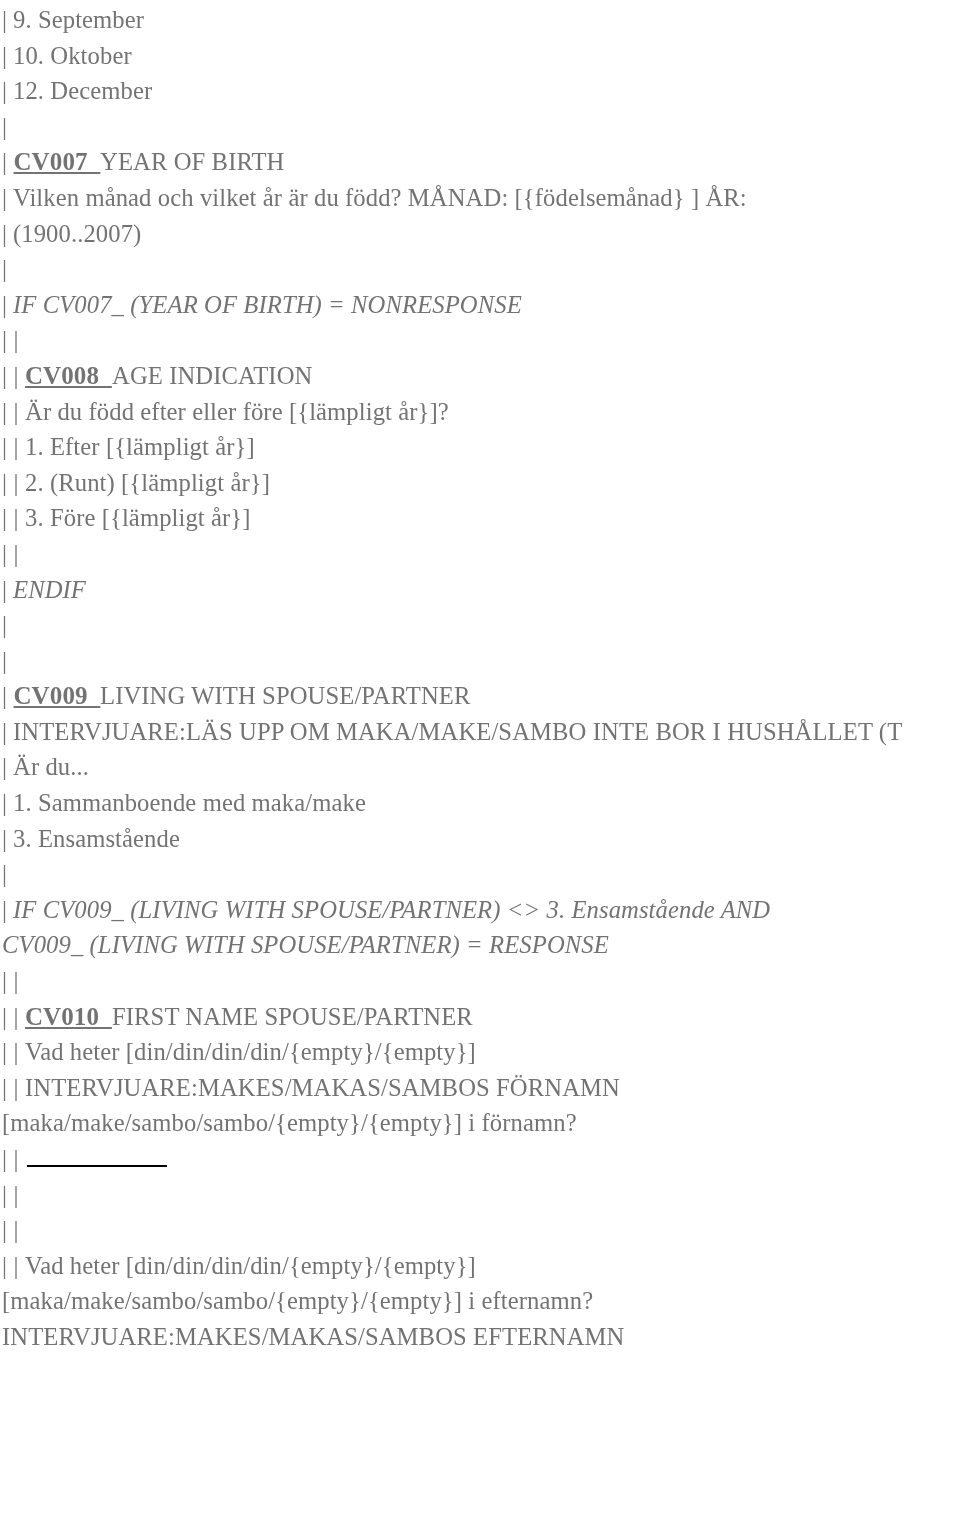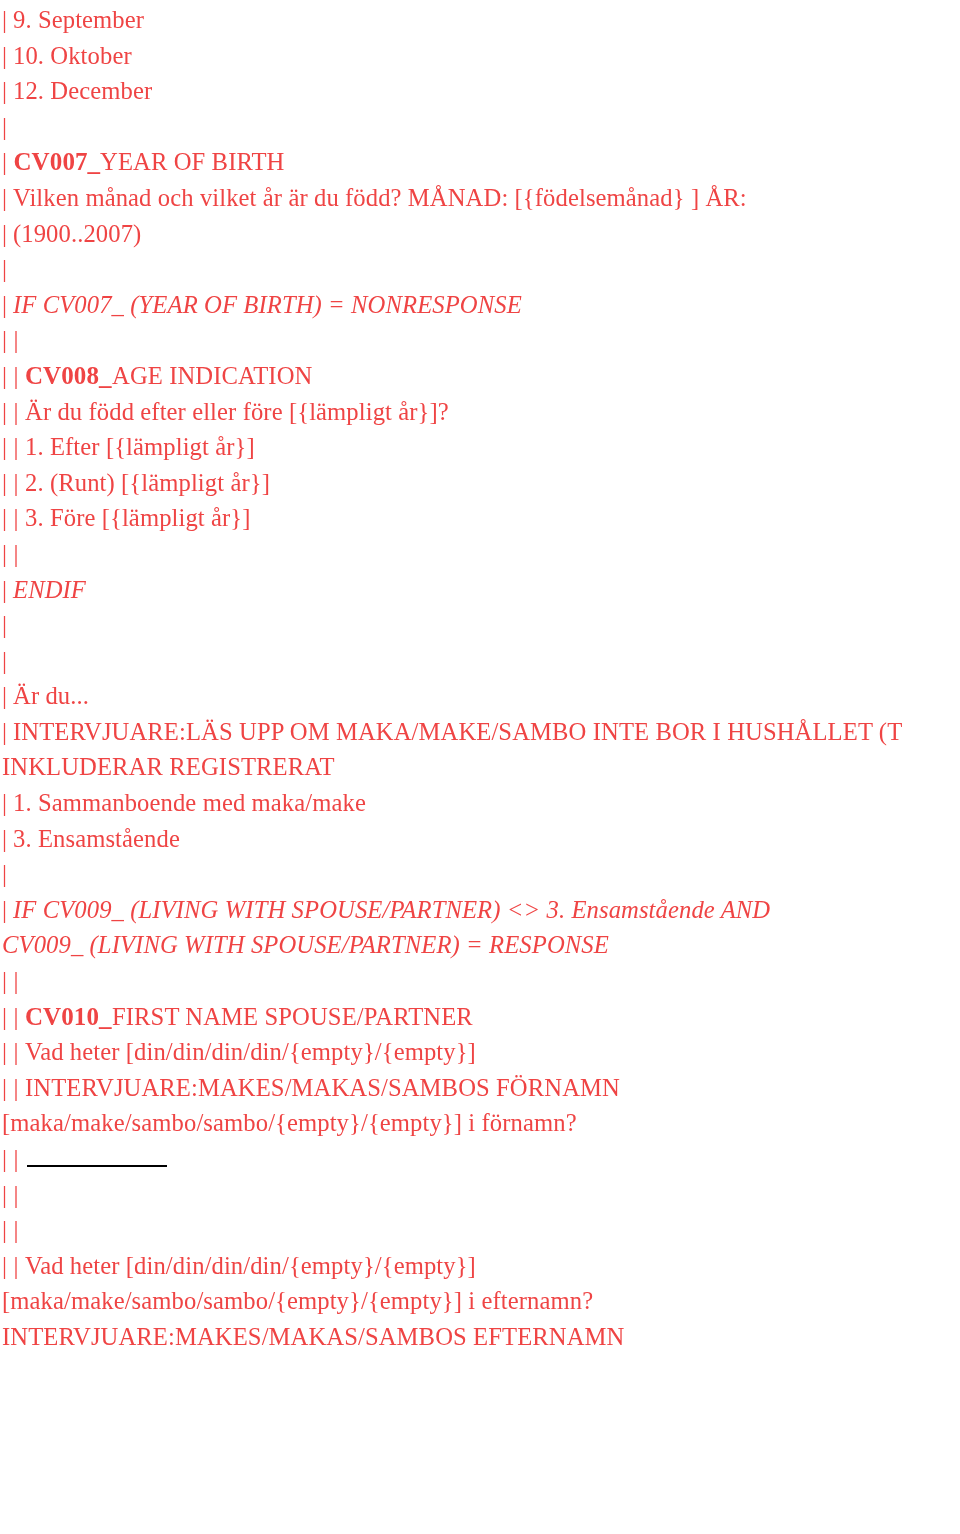--- a/index.html
+++ b/index.html
@@ -29,60 +29,60 @@
   }
   .line {
     font-size: 25px;
     line-height: 35.6px;
     white-space: nowrap;
     letter-spacing: 0.1px;
   }
   .bar {
     display: inline;
   }
-  .b   { font-weight: bold; }
+  .b   { font-weight: bold; text-decoration: underline; }
   .i   { font-style: italic; }
   .rule {
     display: inline-block;
     width: 140px;
     border-bottom: 2.4px solid #000;
     height: 0.62em;
     vertical-align: baseline;
     margin-left: 2px;
   }
   
   .cond { display: inline-block; transform: scaleX(0.985); transform-origin: left center; }
 </style>
 </head>
 <body>
 
-<div id="page" style="background: rgb(255, 255, 255); color: #ef4444;">
+<div id="page" style="background: rgb(255, 255, 255); color: #737373;">
   <div id="listing">
       <div class="line"><span class="bar">|</span> <span class="cond ">9. September</span></div>
       <div class="line"><span class="bar">|</span> <span class="cond ">10. Oktober</span></div>
       <div class="line"><span class="bar">|</span> <span class="cond ">12. December</span></div>
       <div class="line"><span class="bar">|</span> </div>
       <div class="line"><span class="bar">|</span> <span class="b">CV007_</span><span class="cond "> YEAR OF BIRTH</span></div>
       <div class="line"><span class="bar">|</span> <span class="cond ">Vilken månad och vilket år är du född? MÅNAD: [{födelsemånad} ] ÅR:</span></div>
       <div class="line"><span class="bar">|</span> <span class="cond ">(1900..2007)</span></div>
       <div class="line"><span class="bar">|</span> </div>
       <div class="line"><span class="bar">|</span> <span class="cond i">IF CV007_ (YEAR OF BIRTH) = NONRESPONSE</span></div>
       <div class="line"><span class="bar">| |</span> </div>
       <div class="line"><span class="bar">| |</span> <span class="b">CV008_</span><span class="cond "> AGE INDICATION</span></div>
       <div class="line"><span class="bar">| |</span> <span class="cond ">Är du född efter eller före [{lämpligt år}]?</span></div>
       <div class="line"><span class="bar">| |</span> <span class="cond ">1. Efter [{lämpligt år}]</span></div>
       <div class="line"><span class="bar">| |</span> <span class="cond ">2. (Runt) [{lämpligt år}]</span></div>
       <div class="line"><span class="bar">| |</span> <span class="cond ">3. Före [{lämpligt år}]</span></div>
       <div class="line"><span class="bar">| |</span> </div>
       <div class="line"><span class="bar">|</span> <span class="cond i">ENDIF</span></div>
       <div class="line"><span class="bar">|</span> </div>
       <div class="line"><span class="bar">|</span> </div>
+      <div class="line"><span class="bar">|</span> <span class="b">CV009_</span><span class="cond "> LIVING WITH SPOUSE/PARTNER</span></div>
+      <div class="line"><span class="bar">|</span> <span class="cond ">INTERVJUARE:LÄS UPP OM MAKA/MAKE/SAMBO INTE BOR I HUSHÅLLET (T</span></div>
       <div class="line"><span class="bar">|</span> <span class="cond ">Är du...</span></div>
-      <div class="line"><span class="bar">|</span> <span class="cond ">INTERVJUARE:LÄS UPP OM MAKA/MAKE/SAMBO INTE BOR I HUSHÅLLET (T</span></div>
-      <div class="line"><span class="cond ">INKLUDERAR REGISTRERAT</span></div>
       <div class="line"><span class="bar">|</span> <span class="cond ">1. Sammanboende med maka/make</span></div>
       <div class="line"><span class="bar">|</span> <span class="cond ">3. Ensamstående</span></div>
       <div class="line"><span class="bar">|</span> </div>
       <div class="line"><span class="bar">|</span> <span class="cond i">IF CV009_ (LIVING WITH SPOUSE/PARTNER) &lt;&gt; 3. Ensamstående AND</span></div>
       <div class="line"><span class="cond i">CV009_ (LIVING WITH SPOUSE/PARTNER) = RESPONSE</span></div>
       <div class="line"><span class="bar">| |</span> </div>
       <div class="line"><span class="bar">| |</span> <span class="b">CV010_</span><span class="cond "> FIRST NAME SPOUSE/PARTNER</span></div>
       <div class="line"><span class="bar">| |</span> <span class="cond ">Vad heter [din/din/din/din/{empty}/{empty}]</span></div>
       <div class="line"><span class="bar">| |</span> <span class="cond ">INTERVJUARE:MAKES/MAKAS/SAMBOS FÖRNAMN</span></div>
       <div class="line"><span class="cond ">[maka/make/sambo/sambo/{empty}/{empty}] i förnamn?</span></div>

